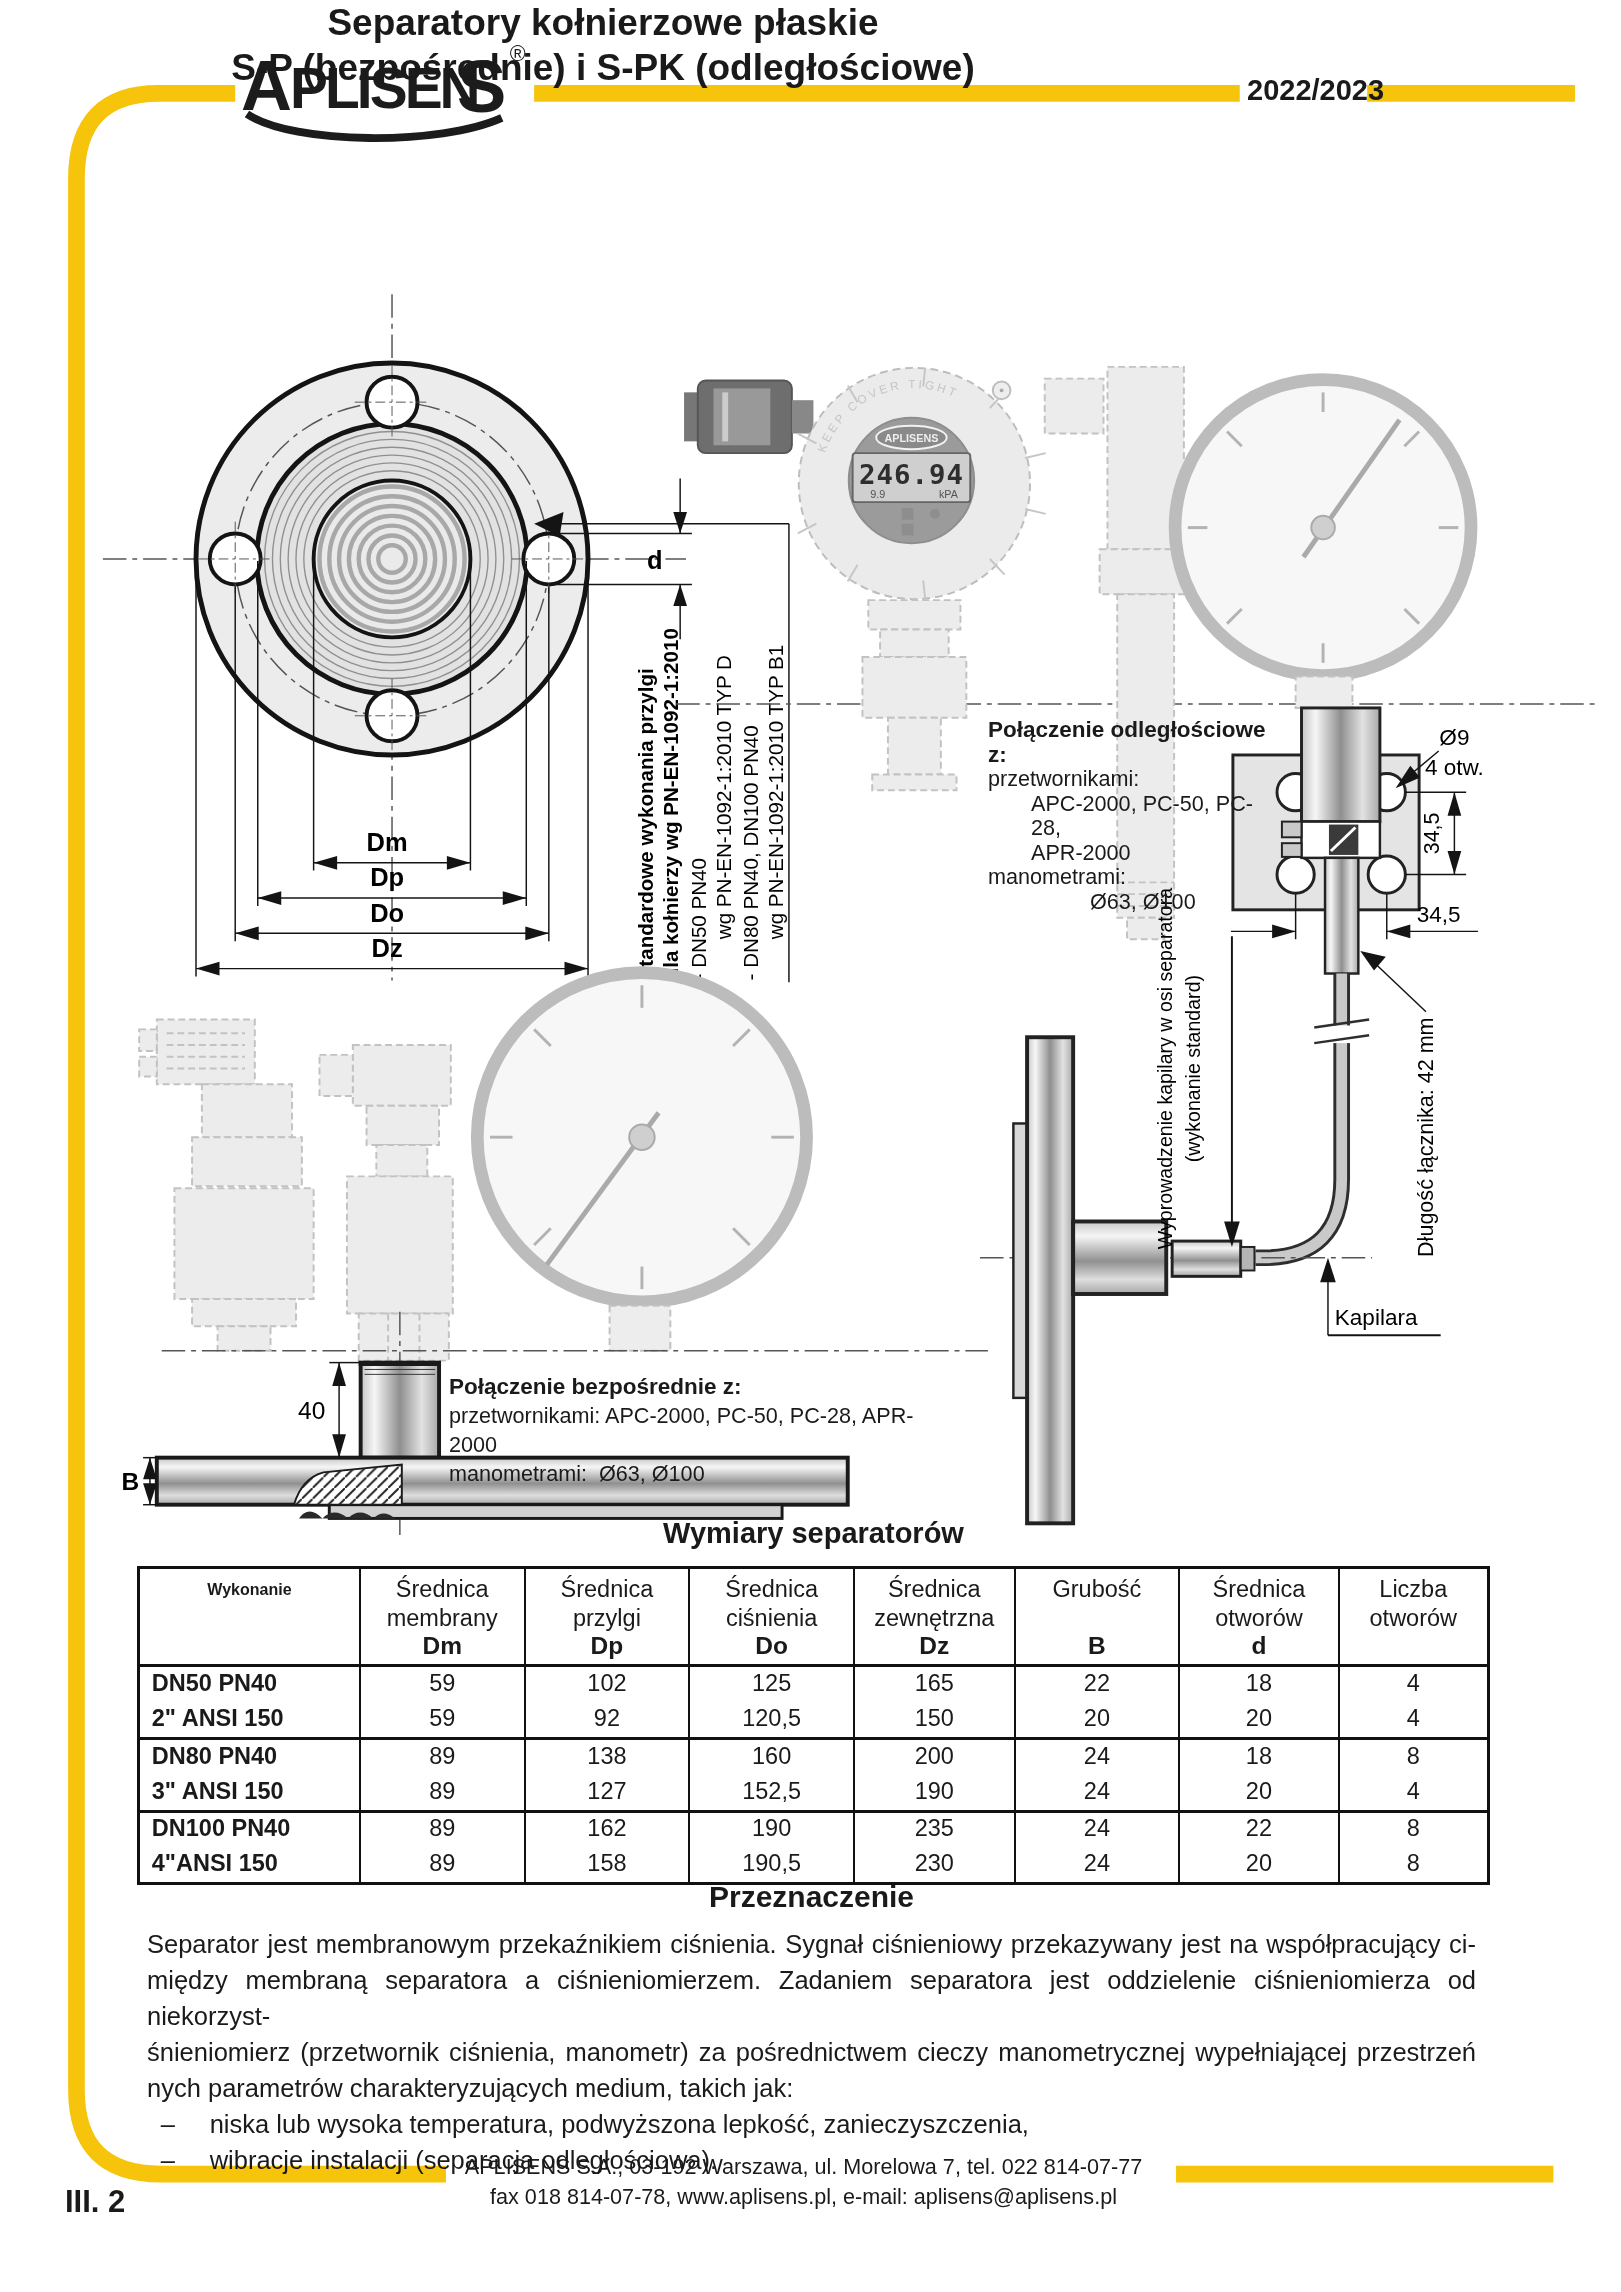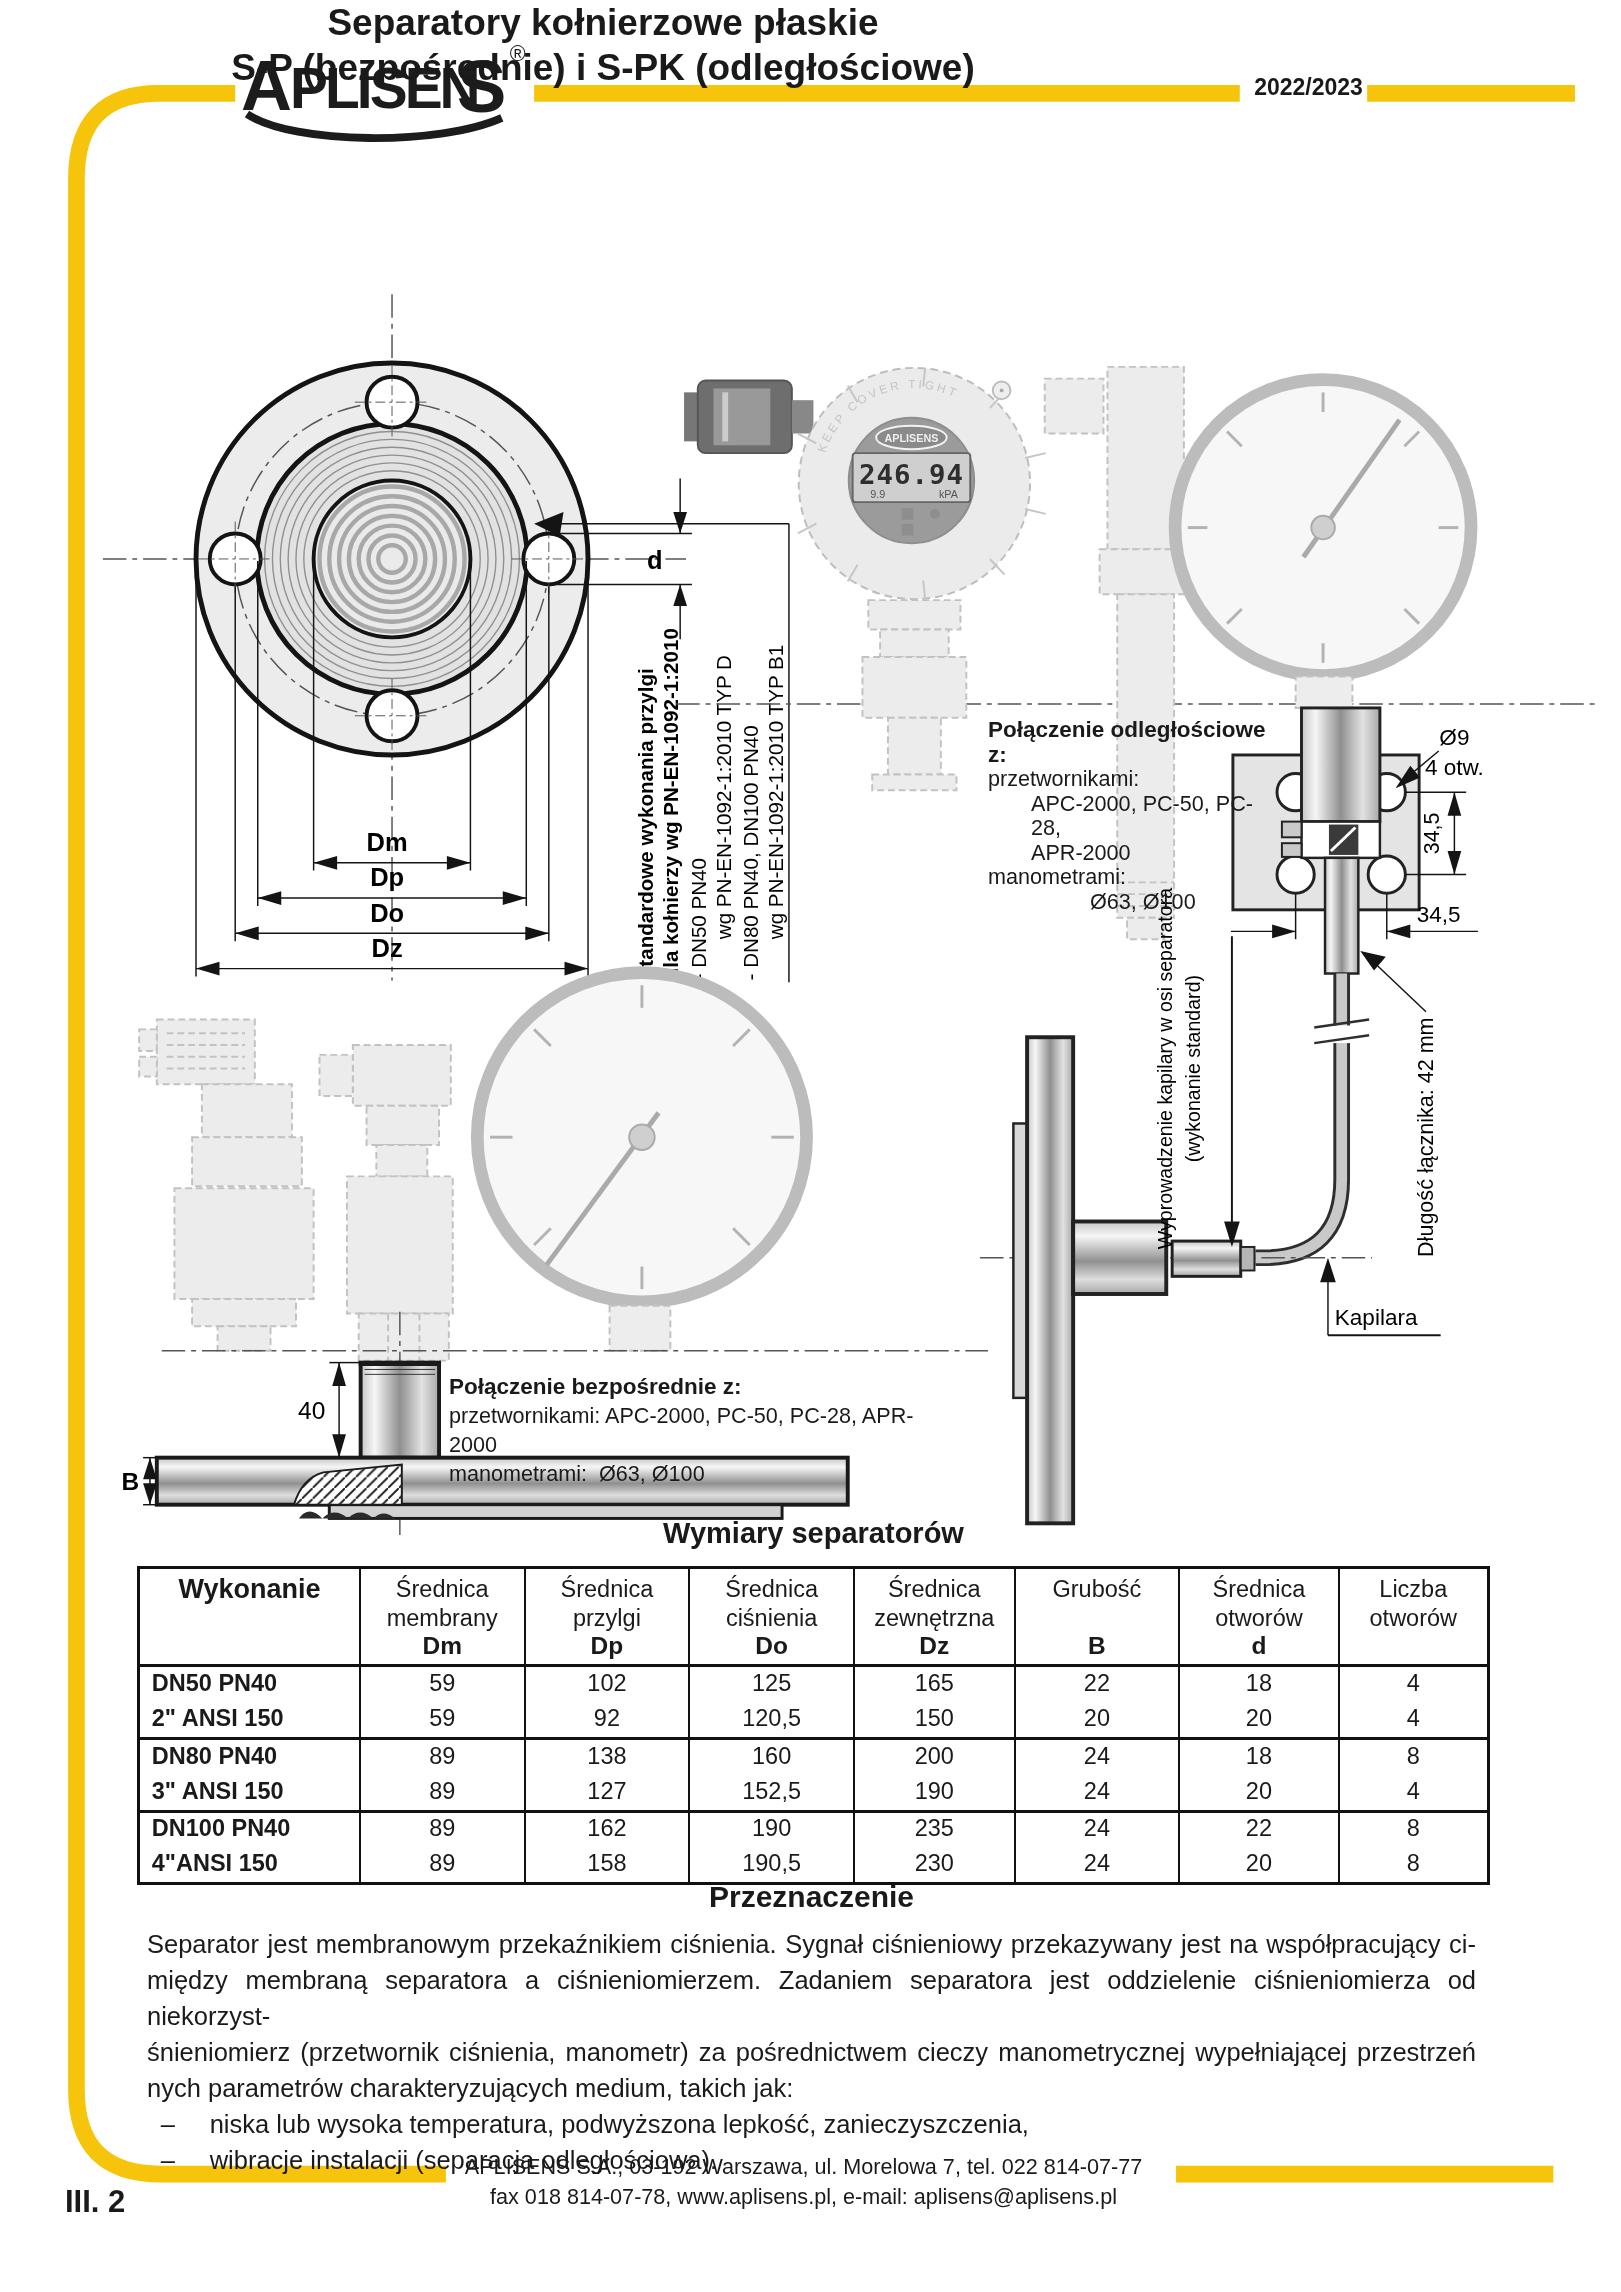--- a/index.html
+++ b/index.html
@@ -4,36 +4,36 @@
 <style>
   html,body{margin:0;padding:0;background:#888;}
   #page{position:relative;width:1621px;height:2293px;background:#fff;overflow:hidden;
         font-family:"Liberation Sans",sans-serif;color:#1a1a1a;}
   #art{position:absolute;left:0;top:0;z-index:1;font-family:"Liberation Sans",sans-serif;}
   .abs{position:absolute;z-index:2;}
   .cl{stroke:#555;stroke-width:1.5;stroke-dasharray:24 6 5 6;fill:none;}
   
   #title{left:0;top:180;width:1206px;text-align:center;font-size:37px;font-weight:bold;line-height:45px;}
   
-  #year{left:1247px;top:74px;width:123px;text-align:center;font-size:23px;font-weight:bold;}
+  #year{left:1247px;top:74px;width:123px;text-align:center;font-size:29px;font-weight:bold;}
   
   .annblock{font-size:21.6px;line-height:24.5px;}
   .annblock .bh{font-weight:bold;font-size:22.5px;}
   #remote{left:988px;top:718px;width:289px;}
   #remote .ind1{padding-left:43px;}
   #remote .ind2{padding-left:102px;}
   #direct{left:449px;top:1372px;width:510px;line-height:29px;}
   .presp{white-space:pre-wrap;}
   
   #tablewrap{left:137px;top:1517px;width:1353px;}
   #tabletitle{text-align:center;font-weight:bold;font-size:29px;margin-bottom:15.7px;}
   table{border-collapse:collapse;width:100%;table-layout:fixed;border:3.9px solid #111;}
   th{position:relative;border-left:2px solid #111;border-bottom:3.9px solid #111;
      font-weight:normal;font-size:23.5px;line-height:29px;padding:5.9px 2px 5.9px;vertical-align:top;height:84px;text-align:center;}
-  th:first-child{border-left:none;font-weight:bold;font-size:27px;}
+  th:first-child{border-left:none;font-weight:bold;font-size:16px;}
   th .hsym{position:absolute;bottom:4.9px;left:0;right:0;font-weight:bold;font-size:24.5px;}
   td{border-left:2px solid #111;font-size:23.5px;text-align:center;padding:2.9px 0 4.9px;}
   td.rowname{text-align:left;padding-left:11.8px;font-weight:bold;}
   td:first-child{border-left:none;}
   tr.group-start td{border-top:3.9px solid #111;}
   tbody tr:first-child td{border-top:none;}
   
   #purpose{left:147px;top:1880px;width:1329px;}
   #purpose .ph{text-align:center;font-weight:bold;font-size:30px;margin-bottom:11.8px;}
   .pline{font-size:25.5px;line-height:36px;}

